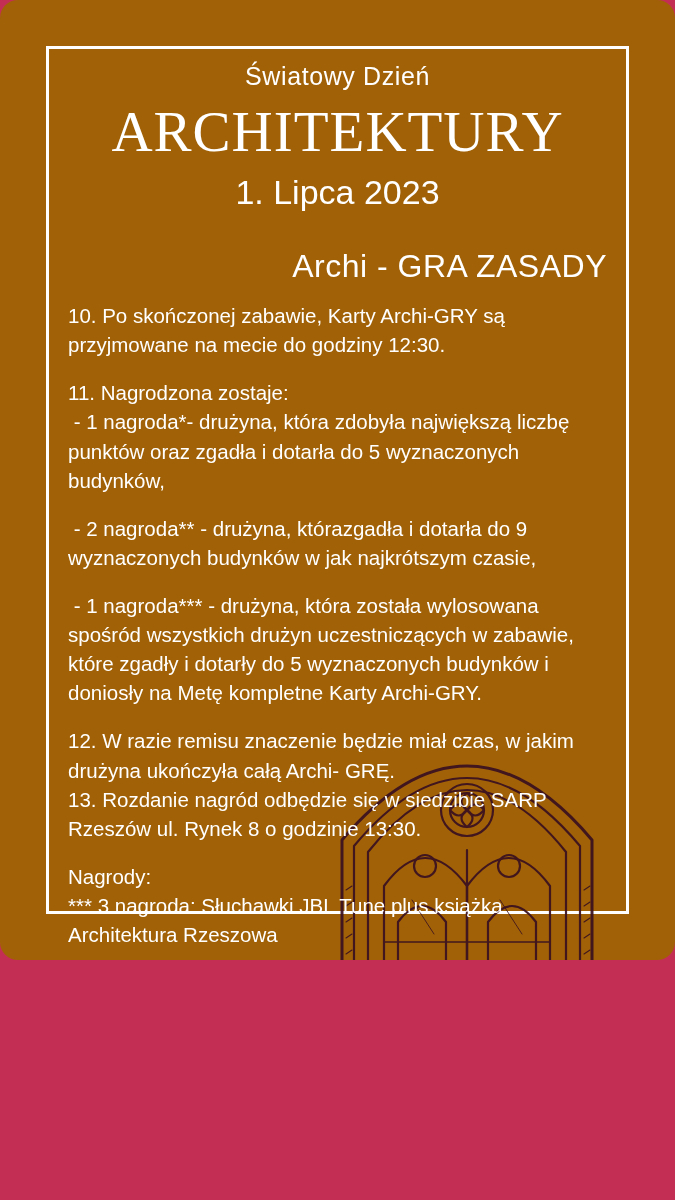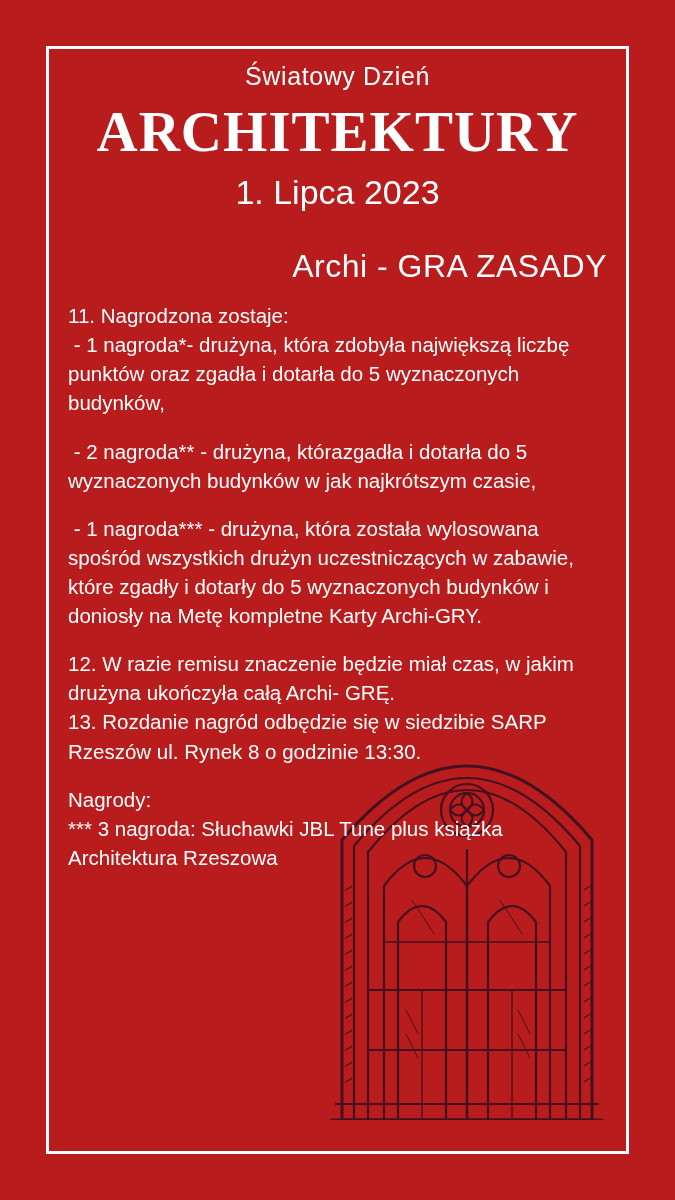--- a/index.html
+++ b/index.html
@@ -10,24 +10,25 @@
     width: 675px;
     height: 1200px;
     background: #c32f54;
     font-family: "Liberation Sans", sans-serif;
     overflow: hidden;
   }
 
   .poster {
     position: relative;
     width: 675px;
-    height: 1200px;
-    background: #b91c1c;
+    height: 960px;
+    background: #a16207;
     box-sizing: border-box;
     overflow: hidden;
+    border-radius: 18px;
   }
 
   
   .frame {
     position: absolute;
     left: 46px;
     top: 46px;
     right: 46px;
     bottom: 46px;
     border: 3px solid #ffffff;
@@ -62,21 +63,21 @@
     font-family: "Liberation Sans", sans-serif;
     font-weight: 400;
     margin: 0 0 2px 0;
   }
 
   .big-title {
     text-align: center;
     font-size: 57px;
     line-height: 0.95;
     font-family: "Liberation Serif", serif;
-    font-weight: 700;
+    font-weight: 400;
     letter-spacing: 1px;
     margin: 14px;
     white-space: nowrap;
   }
 
   .date {
     text-align: center;
     font-size: 34px;
     font-weight: 400;
     margin: 6px 0 0 0;
@@ -157,23 +158,24 @@
   </svg>
 
   <div class="content">
     <div class="kicker">Światowy Dzień</div>
     <div class="big-title">ARCHITEKTURY</div>
     <div class="date">1. Lipca 2023</div>
 
     <div class="section-title">Archi - GRA ZASADY</div>
 
     <div class="body-text">
+      <p class="para">10. Po skończonej zabawie, Karty Archi-GRY są przyjmowane na mecie do godziny 12:30.</p>
       <p class="para">11. Nagrodzona zostaje:
  - 1 nagroda*- drużyna, która zdobyła największą liczbę punktów oraz zgadła i dotarła do 5 wyznaczonych budynków,</p>
-      <p class="para"> - 2 nagroda** - drużyna, którazgadła i dotarła do 5 wyznaczonych budynków w jak najkrótszym czasie,</p>
+      <p class="para"> - 2 nagroda** - drużyna, którazgadła i dotarła do 9 wyznaczonych budynków w jak najkrótszym czasie,</p>
       <p class="para"> - 1 nagroda*** - drużyna, która została wylosowana spośród wszystkich drużyn uczestniczących w zabawie, które zgadły i dotarły do 5 wyznaczonych budynków i doniosły na Metę kompletne Karty Archi-GRY.</p>
       <p class="para tight">12. W razie remisu znaczenie będzie miał czas, w jakim drużyna ukończyła całą Archi- GRĘ.</p>
       <p class="para">13. Rozdanie nagród odbędzie się w siedzibie SARP Rzeszów ul. Rynek 8 o godzinie 13:30.</p>
       <p class="para tight">Nagrody:</p>
       <p class="para tight">*** 3 nagroda: Słuchawki JBL Tune plus książka Architektura Rzeszowa</p>
     </div>
   </div>
 </div>
 
 </body></html>

